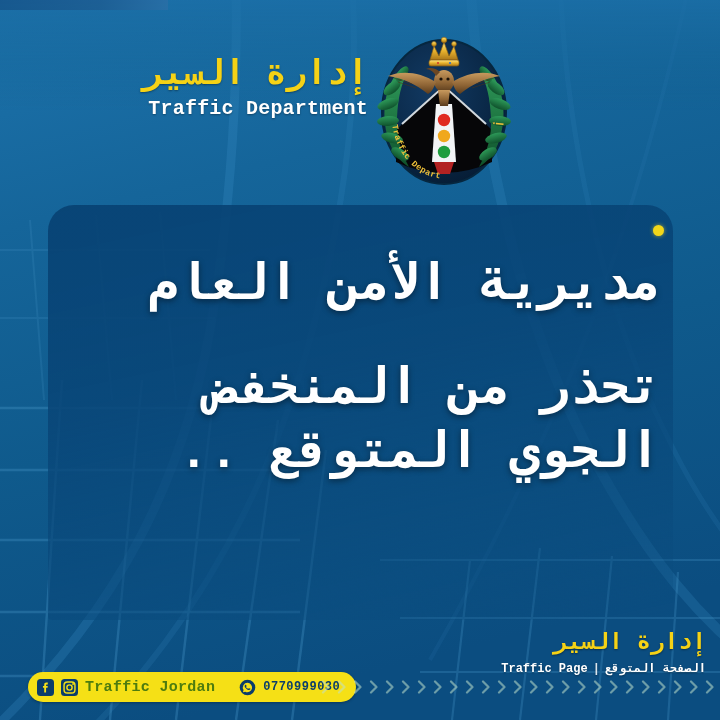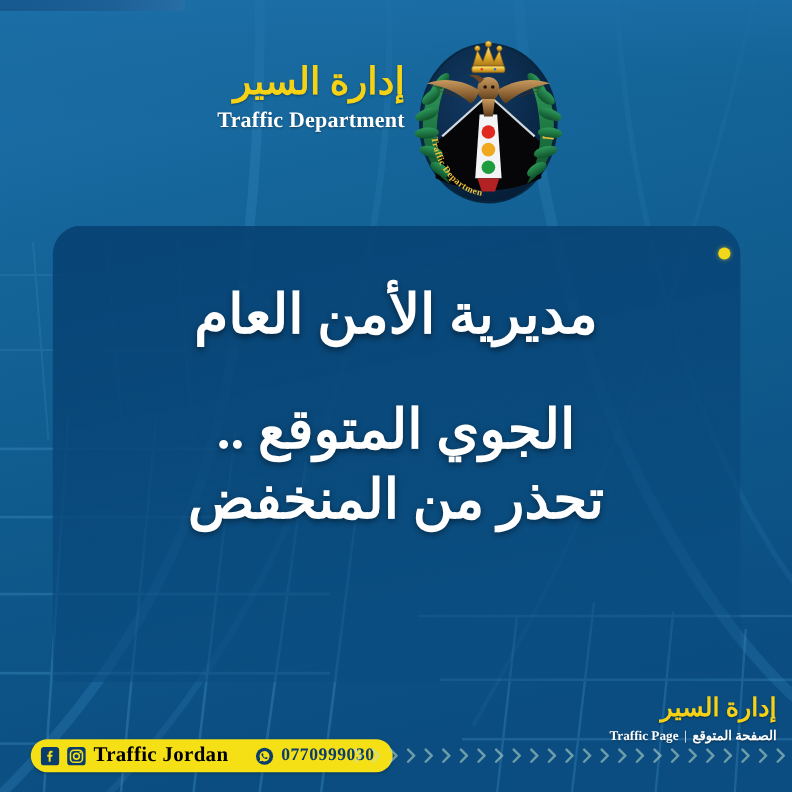--- a/index.html
+++ b/index.html
@@ -1,19 +1,19 @@
 <!DOCTYPE html>
 <html><head>
 <meta charset="utf-8">
 <style>
   html,body{margin:0;padding:0;background:#0d4f84;}
   *{box-sizing:border-box;}
   .stage{
     position:relative;width:720px;height:720px;overflow:hidden;
-    font-family:Liberation Serif, serif;
+    font-family:Liberation Mono, monospace;
     background:linear-gradient(175deg,#1a6ea8 0%,#1768a2 18%,#12608f 42%,#0f5a8c 65%,#0c5183 100%);
   }
 
   
   .bg-map{position:absolute;inset:0;z-index:0;}
   .bg-map svg{display:block;width:720px;height:720px;}
 
   .topbar-artifact{
     position:absolute;left:0;top:0;width:168px;height:10px;
     background:linear-gradient(90deg,#16558a,#1d5d92 60%,#2a6fa6);
@@ -42,21 +42,21 @@
     background:linear-gradient(168deg,rgba(8,66,115,.92) 0%,rgba(9,70,120,.88) 40%,rgba(10,74,124,.55) 78%,rgba(12,80,130,.12) 100%);
     z-index:12;
   }
   .yellow-dot{
     position:absolute;left:653px;top:225px;width:11px;height:11px;border-radius:50%;
     background:#f2d71a;box-shadow:0 0 4px rgba(242,215,26,.65);z-index:18;
   }
 
   .headline{
     position:absolute;left:60px;top:255px;width:600px;z-index:20;
-    direction:rtl;text-align:center;color:#ffffff;
+    direction:rtl;text-align:right;color:#ffffff;
     text-shadow:0 2px 6px rgba(0,0,0,.45);
   }
   .line-1{font-size:50px;font-weight:bold;line-height:1.25;white-space:nowrap;}
   .line-2{
     margin-top:40px;font-size:50px;font-weight:bold;line-height:1.28;
   }
 
   
   .footer{position:absolute;left:0;bottom:0;width:720px;height:100px;z-index:25;}
   .footer-brand{
@@ -73,24 +73,24 @@
   .footer-sub .sep{color:#ffffff;opacity:.85;padding:0 5px;}
 
   .pill{
     position:absolute;left:28px;bottom:18px;height:30px;
     background:#f5e016;border-radius:16px;
     display:flex;align-items:center;gap:7px;padding:0 16px 0 9px;
     box-shadow:0 1px 3px rgba(0,0,0,.3);
   }
   .pill .ico{width:17px;height:17px;display:block;flex:0 0 auto;}
   .pill-text{
-    font-size:19px;font-weight:bold;color:#000000;letter-spacing:.3px;white-space:nowrap;
+    font-size:15px;font-weight:bold;color:#4d7c0f;letter-spacing:.3px;white-space:nowrap;
   }
   .pill-phone{
-    font-size:16px;font-weight:bold;color:#0a3d6b;letter-spacing:.5px;white-space:nowrap;
+    font-size:12px;font-weight:bold;color:#0a3d6b;letter-spacing:.5px;white-space:nowrap;
   }
   .pill-gap{width:10px;}
 
   .chevrons{
     position:absolute;left:318px;bottom:22px;width:400px;height:22px;
     display:flex;align-items:center;gap:0;
   }
   .chev{flex:0 0 16px;height:16px;opacity:.55;}
 </style>
 </head>
@@ -261,22 +261,22 @@
       </svg>
     </div>
   </div>
 
   <div class="card"></div>
   <div class="yellow-dot"></div>
 
   <div class="headline">
     <div class="line-1">مديرية الأمن العام</div>
     <div class="line-2">
+      <div>تحذر من المنخفض</div>
       <div>الجوي المتوقع ..</div>
-      <div>تحذر من المنخفض</div>
     </div>
   </div>
 
   <div class="footer">
 
     <div class="footer-brand">
       <div class="footer-brand-ar">إدارة السير</div>
       <div class="footer-sub">
         <span>الصفحة المتوقع</span><span class="sep">|</span><span>Traffic Page</span>
       </div>

